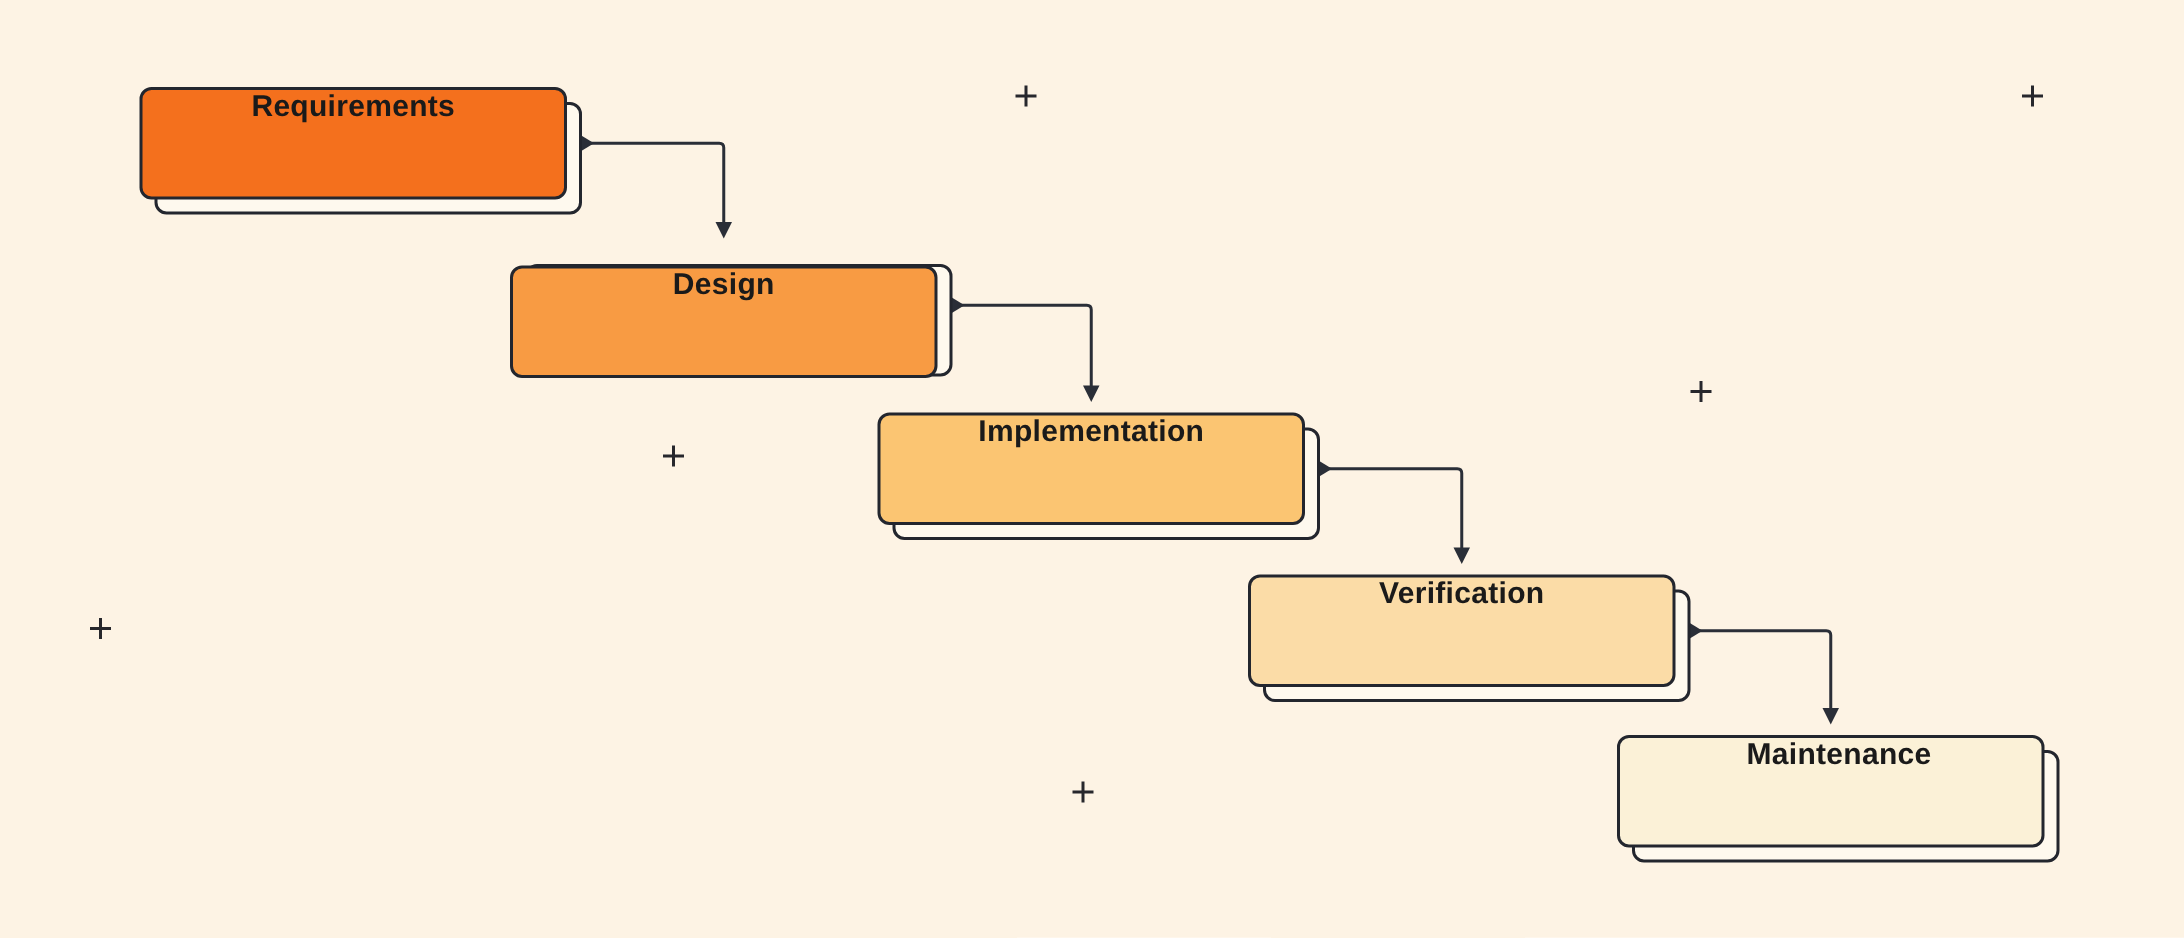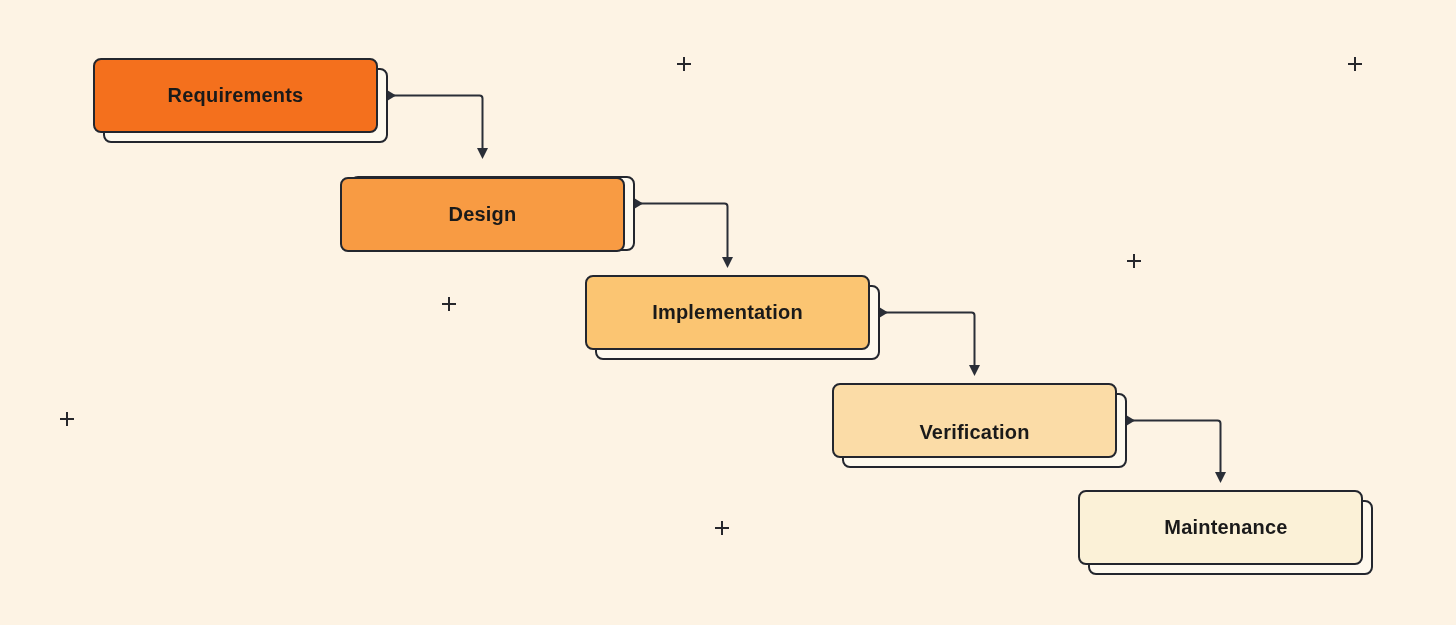--- a/index.html
+++ b/index.html
@@ -15,21 +15,20 @@
     border-radius:8px;
     border:2px solid;
   }
   .stage .face{
     position:absolute;
     left:0;top:0;
     box-sizing:border-box;
     border-radius:8px;
     border:2px solid;
     display:flex;
-    align-items:center;
     justify-content:center;
   }
   .stage .label{
     font-weight:bold;
     font-size:20px;
     letter-spacing:0.2px;
   }
   svg.layer{
     position:absolute;
     left:0;top:0;
@@ -75,21 +74,21 @@
       </div>
       <div class="stage" style="left: 585px; top: 275px; width: 343px; height: 75px;">
         <div class="shadow" style="left: 10px; top: 10px; width: 285px; height: 75px; border-color: rgb(35, 38, 46); border-radius: 8px; background: rgb(254, 249, 238);"></div>
         <div class="face" style="width: 285px; height: 75px; border-color: rgb(35, 38, 46); border-radius: 8px; background: rgb(251, 197, 114);">
           <span class="label" style="color: rgb(26, 26, 26);">Implementation</span>
         </div>
       </div>
       <div class="stage" style="left: 832px; top: 383px; width: 285px; height: 75px;">
         <div class="shadow" style="left: 10px; top: 10px; width: 285px; height: 75px; border-color: rgb(35, 38, 46); border-radius: 8px; background: rgb(254, 249, 238);"></div>
         <div class="face" style="width: 285px; height: 75px; border-color: rgb(35, 38, 46); border-radius: 8px; background: rgb(251, 220, 167);">
-          <span class="label" style="color: rgb(26, 26, 26); margin-top: 24px;">Verification</span>
+          <span class="label" style="color: rgb(26, 26, 26);">Verification</span>
         </div>
       </div>
       <div class="stage" style="left: 1078px; top: 490px; width: 285px; height: 75px;">
         <div class="shadow" style="left: 10px; top: 10px; width: 285px; height: 75px; border-color: rgb(35, 38, 46); border-radius: 8px; background: rgb(254, 249, 238);"></div>
         <div class="face" style="width: 285px; height: 75px; border-color: rgb(35, 38, 46); border-radius: 8px; background: rgb(251, 241, 215); padding-left: 11px;">
           <span class="label" style="color: rgb(26, 26, 26);">Maintenance</span>
         </div>
       </div>
     </div>
 </div>

